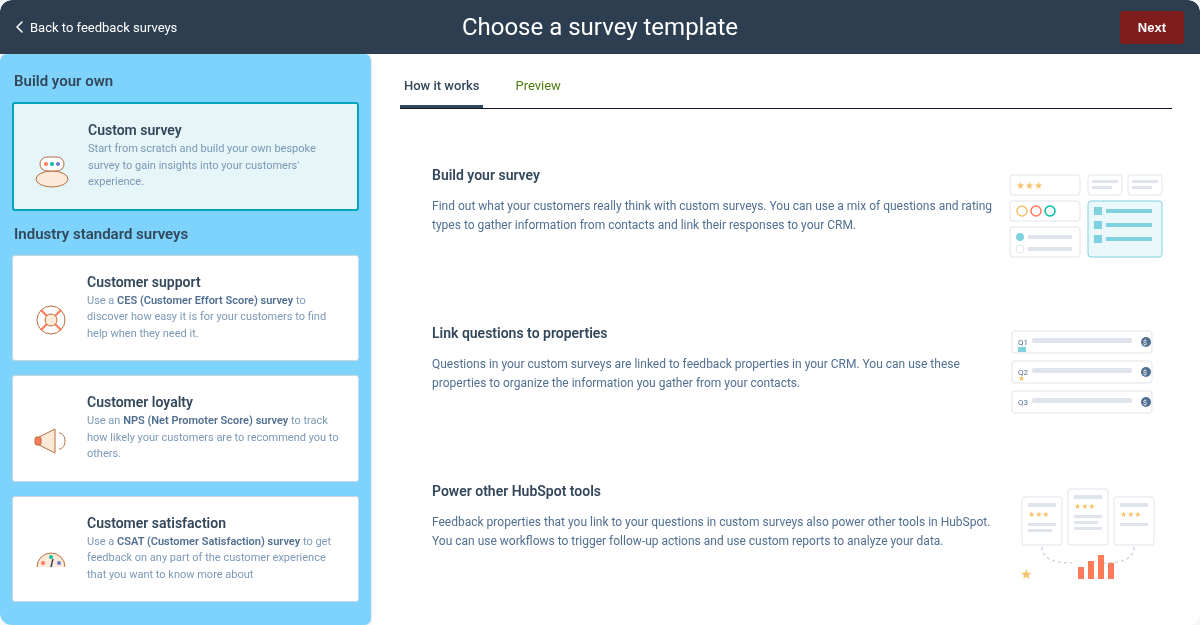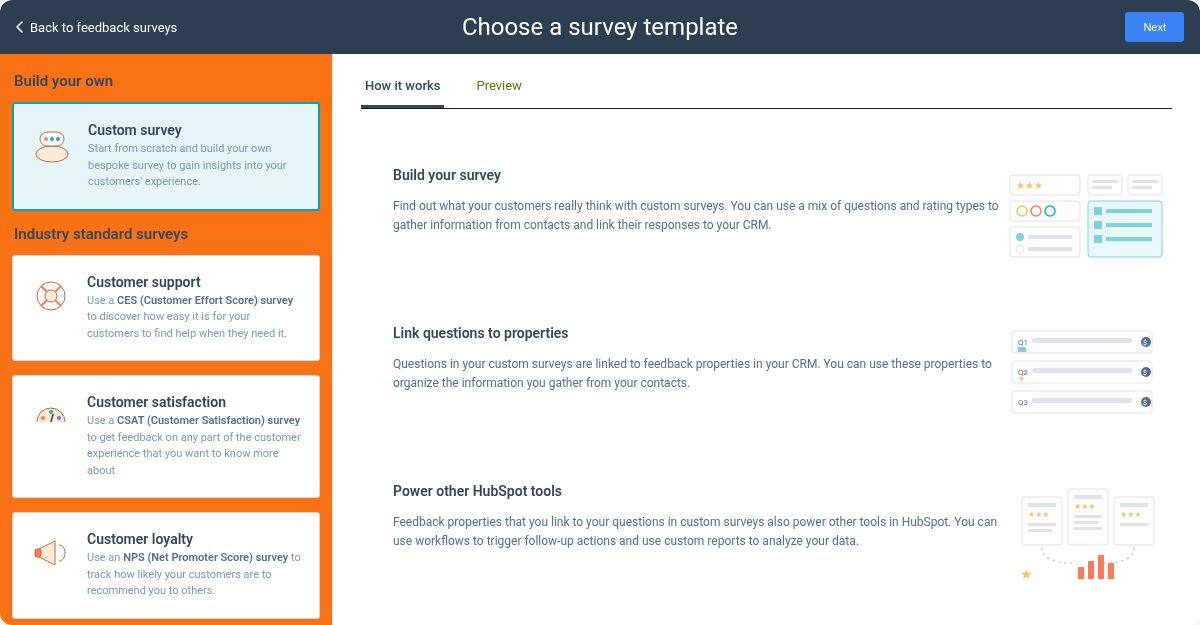--- a/index.html
+++ b/index.html
@@ -1,25 +1,25 @@
 <!DOCTYPE html>
 <html><head>
 <meta charset="utf-8">
 <style>
 * { box-sizing: border-box; margin: 0; padding: 0; }
 body { font-family: -apple-system, BlinkMacSystemFont, "Segoe UI", Roboto, sans-serif; background: #f5f8fa; color: #33475b; width: 1200px; height: 625px; overflow: hidden; border-radius: 12px; }
 .header { background: #2d3e50; height: 54px; display: flex; align-items: center; padding: 16px 16px; position: relative; border-top-left-radius: 12px; border-top-right-radius: 12px; }
 .back-link { color: #fff; font-size: 13px; display: flex; align-items: center; gap: 6px; cursor: pointer; }
 .back-link svg { width: 8px; height: 12px; }
 .header-title { position: absolute; left: 50%; transform: translateX(-50%); color: #fff; font-size: 24px; font-weight: 400; }
-.next-btn { margin-left: auto; background: #3b82f6; color: #fff; border: none; padding: 9px 18px; border-radius: 3px; font-size: 11px; font-weight: 400; cursor: pointer; }
+.next-btn { margin-left: auto; background: #7f1d1d; color: #fff; border: none; padding: 9px 18px; border-radius: 3px; font-size: 13px; font-weight: 700; cursor: pointer; }
 .main { display: flex; height: calc(625px - 54px); }
-.sidebar { width: 333px; background: #f97316; padding: 18px 12px 18px 12px; overflow-y: auto; border-right: 1px solid #eaf0f6; }
+.sidebar { width: 372px; background: #7dd3fc; padding: 18px 12px 18px 12px; overflow-y: auto; border-right: 1px solid #eaf0f6; border-radius: 7px; }
 .section-title { font-size: 15px; font-weight: 600; color: #33475b; margin-bottom: 12px; padding-left: 2px; }
-.card { border: 1px solid #cbd6e2; border-radius: 3px; padding: 18px 16px; margin-bottom: 14px; display: flex; gap: 14px; cursor: pointer; background: #fff; }
+.card { border: 1px solid #cbd6e2; border-radius: 3px; padding: 18px 16px; margin-bottom: 14px; display: flex; gap: 14px; cursor: pointer; background: #fff; align-items: flex-end; }
 .card.selected { border: 2px solid #00a4bd; background: #e5f5f8; }
 .card-icon { width: 44px; height: 44px; flex-shrink: 0; display: flex; align-items: center; justify-content: center; }
 .card-body { flex: 1; }
 .card-title { font-size: 14px; font-weight: 600; color: #33475b; margin-bottom: 3px; }
 .card-desc { font-size: 11px; color: #7c98b6; line-height: 1.5; }
 .card-desc .bold { font-weight: 600; color: #516f90; }
 .content { flex: 1; background: #fff; padding: 24px 28px; overflow-y: auto; }
 .tabs { display: flex; gap: 28px; border-bottom: 1px solid #0f172a; margin-bottom: 58px; }
 .tab { font-size: 13px; color: #4d7c0f; padding: 0 4px 12px 4px; cursor: pointer; border-bottom: 3px solid transparent; }
 .tab.active { color: #33475b; font-weight: 500; border-bottom-color: #33475b; }
@@ -76,44 +76,44 @@
       </div>
       <div class="card-body">
         <div class="card-title">Customer support</div>
         <div class="card-desc"><span>Use a </span><span class="bold">CES (Customer Effort Score) survey</span><span> to discover how easy it is for your customers to find help when they need it.</span></div>
       </div>
     </div>
 
     <div class="card">
       <div class="card-icon">
         <svg viewBox="0 0 44 44">
+            <path d="M10 18l16-8v24l-16-8z" fill="#fde9d8" stroke="#b76e3f" stroke-width="1"></path>
+            <rect x="6" y="18" width="6" height="8" rx="2" fill="#ff7a59" stroke="#b76e3f" stroke-width="1"></rect>
+            <path d="M30 14c4 0 6 4 6 8s-2 8-6 8" fill="none" stroke="#b76e3f" stroke-width="1"></path>
+          </svg>
+      </div>
+      <div class="card-body">
+        <div class="card-title">Customer loyalty</div>
+        <div class="card-desc"><span>Use an </span><span class="bold">NPS (Net Promoter Score) survey</span><span> to track how likely your customers are to recommend you to others.</span></div>
+      </div>
+    </div>
+
+    <div class="card">
+      <div class="card-icon">
+        <svg viewBox="0 0 44 44">
             <path d="M8 28a14 14 0 0128 0" fill="#fde9d8" stroke="#b76e3f" stroke-width="1"></path>
             <circle cx="14" cy="24" r="2" fill="#ff7a59"></circle>
             <circle cx="22" cy="18" r="2" fill="#00bda5"></circle>
             <circle cx="30" cy="24" r="2" fill="#6a78d1"></circle>
             <path d="M22 28l2-8" stroke="#33475b" stroke-width="1.5"></path>
           </svg>
       </div>
       <div class="card-body">
         <div class="card-title">Customer satisfaction</div>
         <div class="card-desc"><span>Use a </span><span class="bold">CSAT (Customer Satisfaction) survey</span><span> to get feedback on any part of the customer experience that you want to know more about</span></div>
-      </div>
-    </div>
-
-    <div class="card">
-      <div class="card-icon">
-        <svg viewBox="0 0 44 44">
-            <path d="M10 18l16-8v24l-16-8z" fill="#fde9d8" stroke="#b76e3f" stroke-width="1"></path>
-            <rect x="6" y="18" width="6" height="8" rx="2" fill="#ff7a59" stroke="#b76e3f" stroke-width="1"></rect>
-            <path d="M30 14c4 0 6 4 6 8s-2 8-6 8" fill="none" stroke="#b76e3f" stroke-width="1"></path>
-          </svg>
-      </div>
-      <div class="card-body">
-        <div class="card-title">Customer loyalty</div>
-        <div class="card-desc"><span>Use an </span><span class="bold">NPS (Net Promoter Score) survey</span><span> to track how likely your customers are to recommend you to others.</span></div>
       </div>
     </div>
   </div>
 
   <div class="content">
     <div class="tabs">
       <div class="tab active">How it works</div>
       <div class="tab">Preview</div>
     </div>
 

